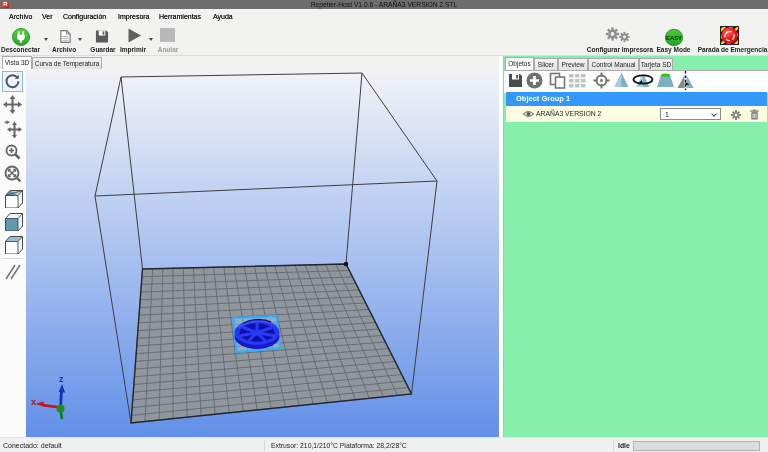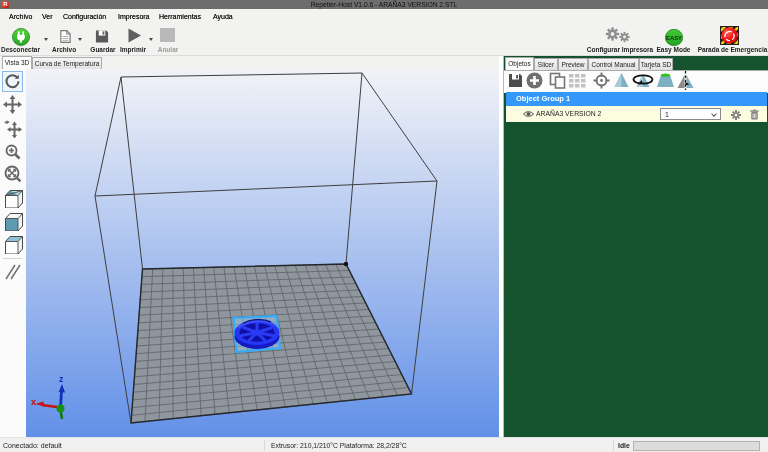--- a/index.html
+++ b/index.html
@@ -12,21 +12,21 @@
   #menubar { left:0; top:9px; width:768px; height:15px; background:#f2f2f0; font-size:7px; color:#111; }
   #menubar span { position:absolute; top:4px; text-shadow:0 0 0.4px rgba(0,0,0,0.75); }
   #toolbar { left:0; top:24px; width:768px; height:32px; background:#f2f2f0; border-bottom:1px solid #dcdcdc; }
   .tlabel { position:absolute; top:22px; font-size:6.5px; font-weight:bold; color:#1c1c1c; text-align:center; }
   .tlabel.dis { color:#9a9a9a; }
   .drop { position:absolute; width:0; height:0; border-left:2.5px solid transparent; border-right:2.5px solid transparent; border-top:3.5px solid #444; }
   .tabstrip { position:absolute; height:13px; font-size:6.5px; color:#222; }
   .tab { position:absolute; top:1px; height:12px; background:linear-gradient(#f4f4f4,#e2e2e2); border:1px solid #ababab; border-bottom:none; border-radius:1px 1px 0 0; text-align:center; line-height:12px; }
   .tab.sel { top:0; height:13px; background:#fcfcfc; z-index:2; }
   #lbar { left:0; top:69px; width:26px; height:368px; background:#fbfbfb; }
-  #rpanel { left:503px; top:56px; width:265px; height:381px; background:#14532d; border-left:1px solid #b9b9b9; }
+  #rpanel { left:503px; top:56px; width:265px; height:381px; background:#86efac; border-left:1px solid #b9b9b9; }
   #status { left:0; top:437px; width:768px; height:15px; background:#f0f0f0; border-top:1px solid #e3e3e3; font-size:7px; color:#222; }
   #status span { position:absolute; top:4px; }
   .vsep { position:absolute; top:2px; width:1px; height:11px; background:#d8d8d8; }
 </style>
 </head>
 <body>
 <div id="app">
 
 <div class="abs" id="title">
   <div id="rlogo">R</div>

